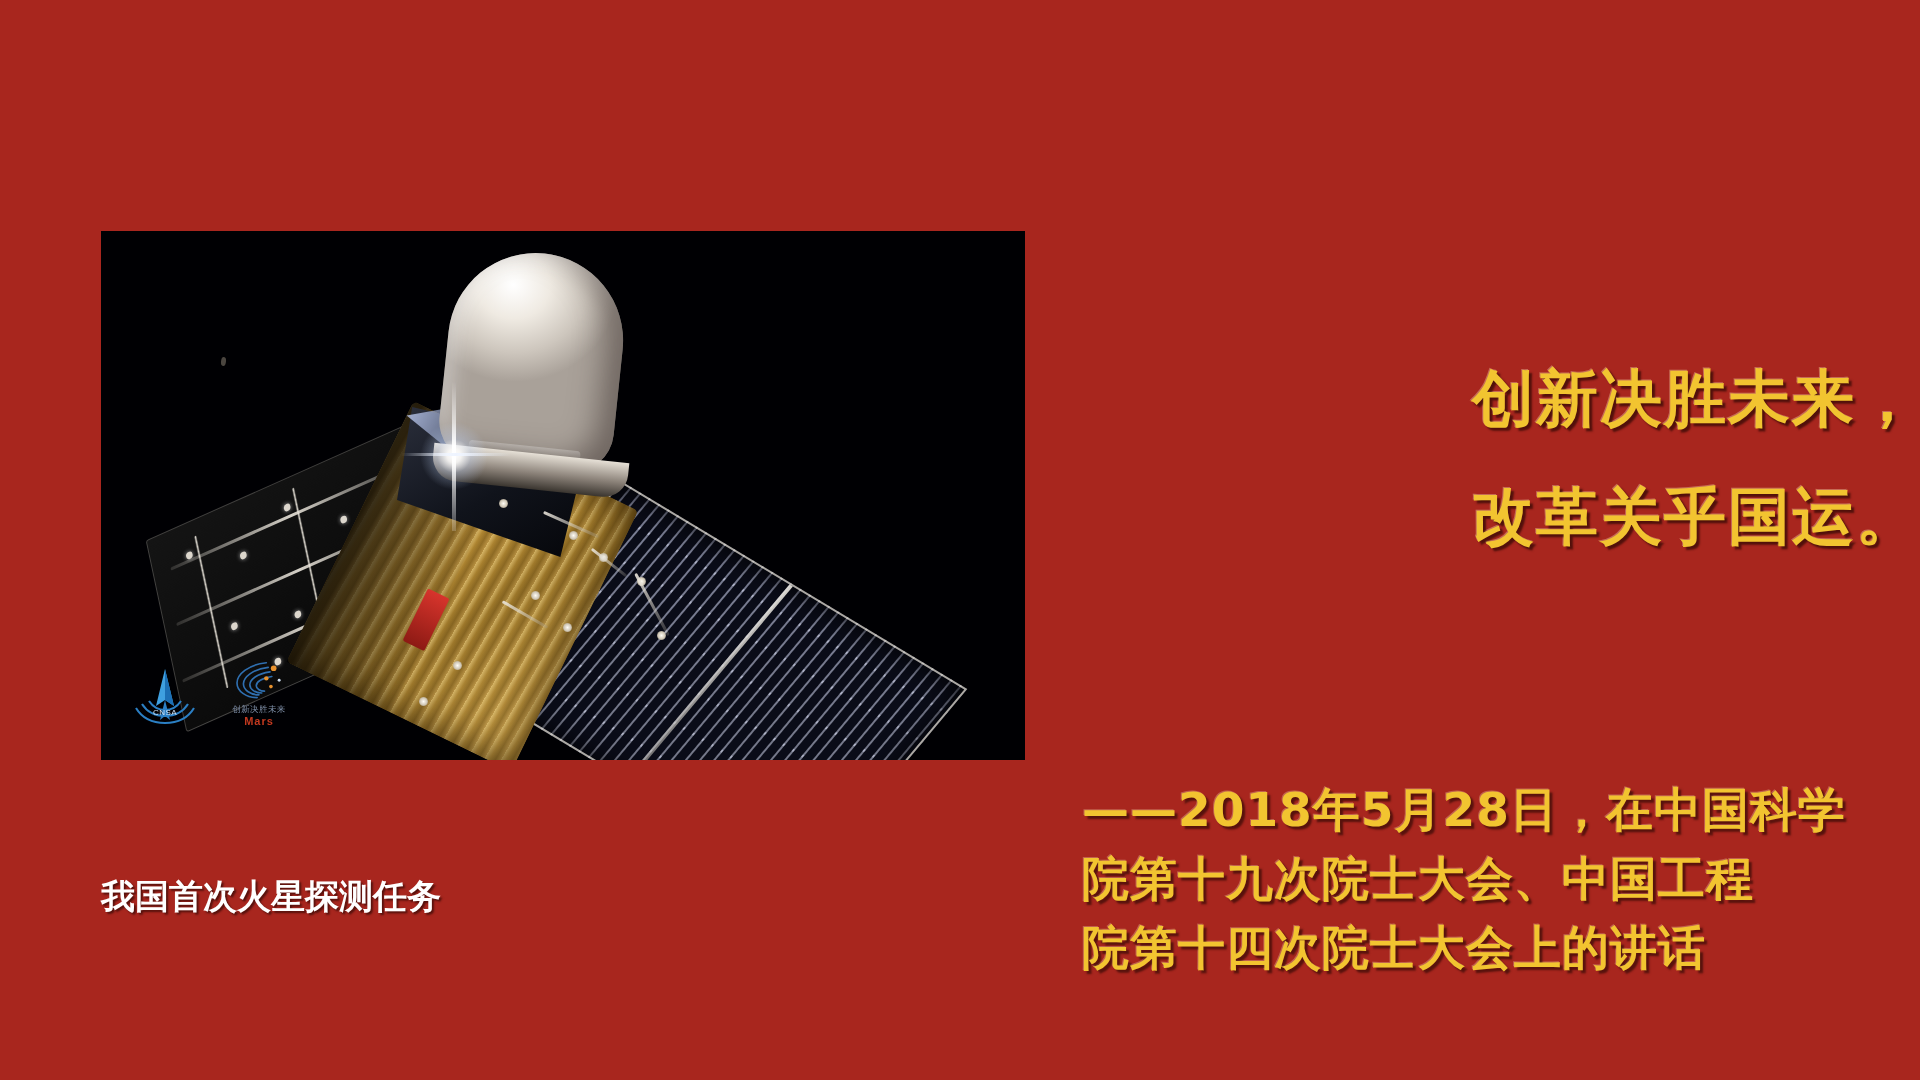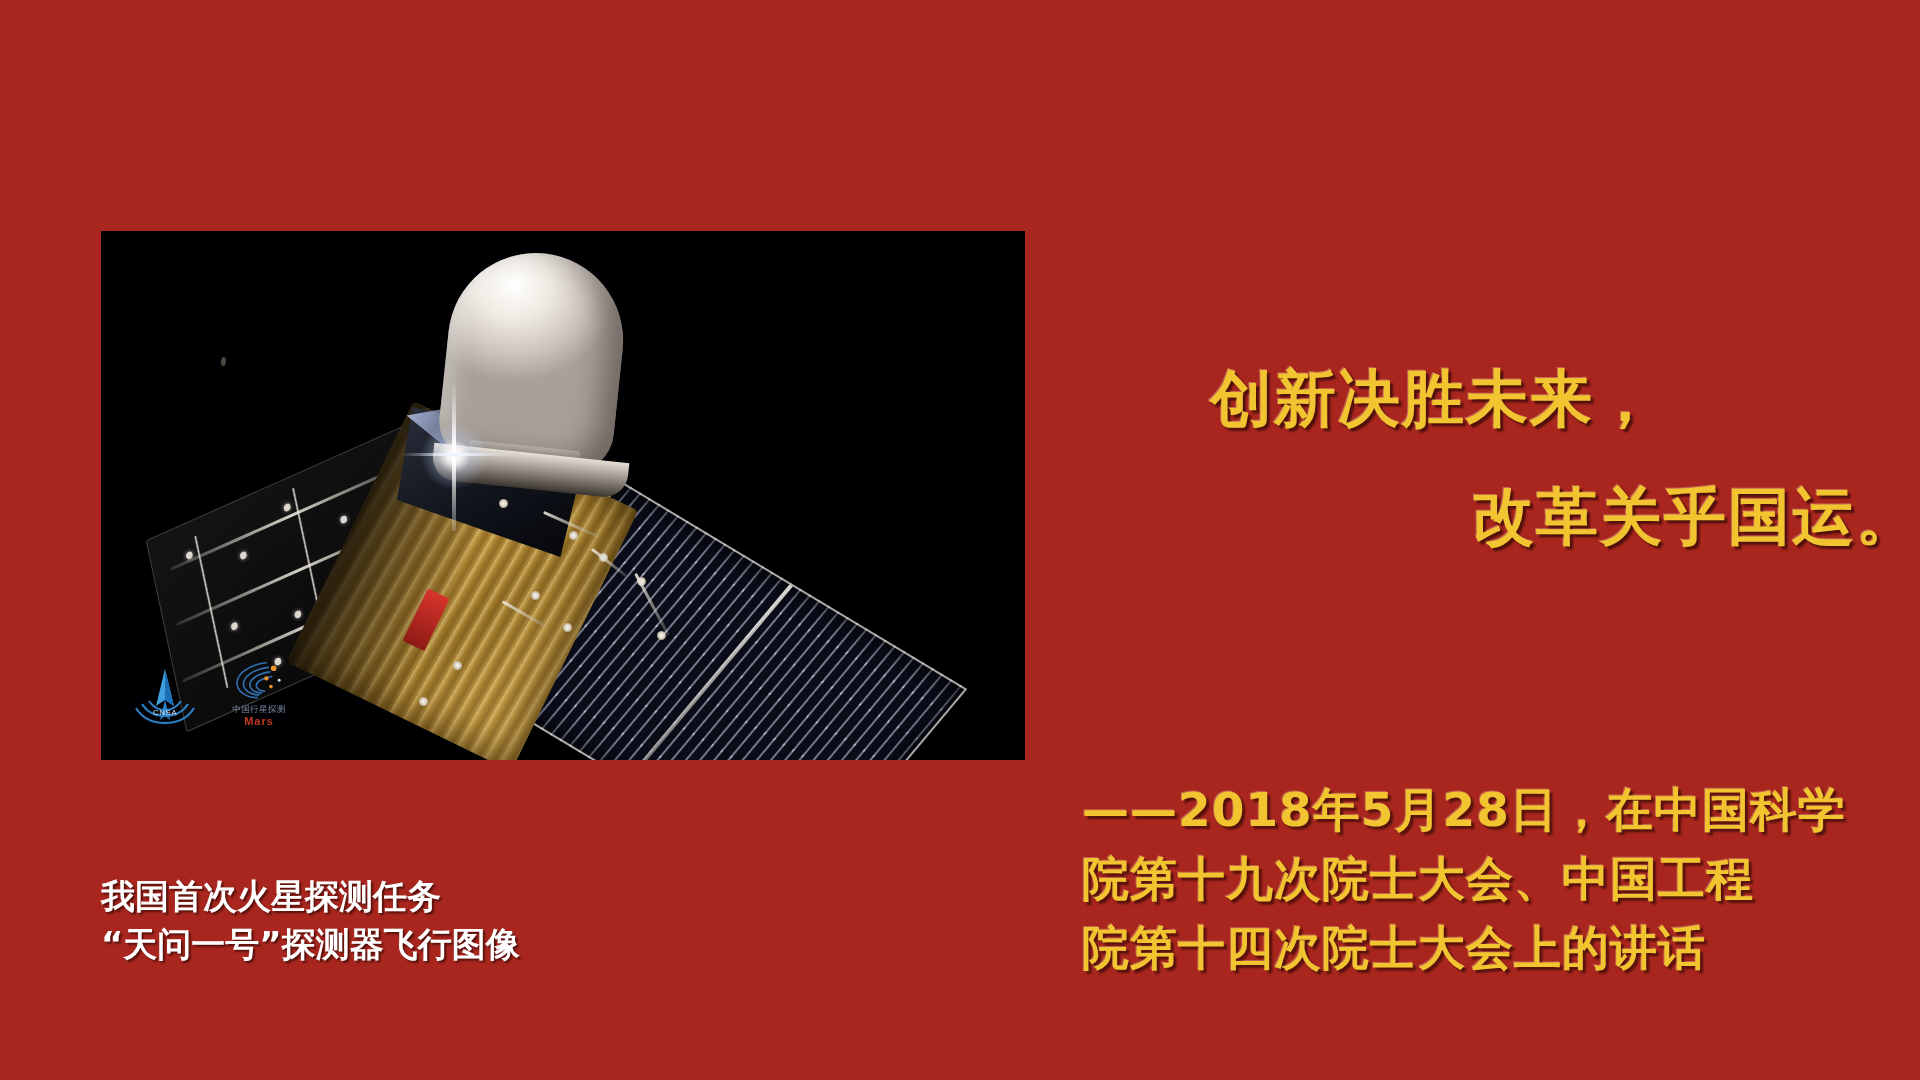--- a/index.html
+++ b/index.html
@@ -345,21 +345,21 @@
     color: #f2c430;
     font-family: "DejaVu Sans", "Liberation Sans", sans-serif;
     font-weight: bold;
     font-size: 62px;
     line-height: 1.9;
     letter-spacing: 2px;
     text-shadow: 3px 3px 2px rgba(52,10,5,.75),
                 -1px -1px 0 rgba(255,240,190,.35);
   }
   .headline-line { display: block; white-space: nowrap; }
-  .hl-1 { padding-left: 150px; }
+  .hl-1 { padding-left: 150px; text-align: right; }
   .hl-2 { padding-left: 150px; text-align: right; }
 
   .attribution {
     position: absolute;
     left: 22px;
     top: 775px;
     width: 840px;
     color: #f2c430;
     font-family: "DejaVu Sans", "Liberation Sans", sans-serif;
     font-weight: bold;
@@ -462,30 +462,29 @@
               <path d="M44 3 C24 5 12 16 12 25 C12 34 22 41 34 41"></path>
               <path d="M46 8 C29 10 19 19 19 26 C19 33 27 38 36 38"></path>
               <path d="M48 13 C34 15 26 21 26 27 C26 32 32 36 39 36"></path>
               <path d="M50 18 C39 20 33 24 33 28 C33 31 37 34 42 34"></path>
             </g>
             <circle cx="52" cy="9" r="3.1" fill="#e8922e"></circle>
             <circle cx="44" cy="20" r="2.4" fill="#e8922e"></circle>
             <circle cx="49" cy="29" r="2.0" fill="#e8922e"></circle>
             <circle cx="58" cy="22" r="1.6" fill="#cfe0f2"></circle>
           </svg>
-          <div class="mars-cn">中国行星探测</div>
+          <div class="mars-cn">创新决胜未来</div>
           <div class="mars-en">Mars</div>
         </div>
       </div>
     </div>
   </div>
 
   <div class="caption">
     <span class="caption-line">我国首次火星探测任务</span>
-    <span class="caption-line">“天问一号”探测器飞行图像</span>
   </div>
 
   <div class="right-col">
 
     <div class="headline">
       <span class="headline-line hl-1">创新决胜未来，</span>
       <span class="headline-line hl-2">改革关乎国运。</span>
     </div>
 
     <div class="attribution">

